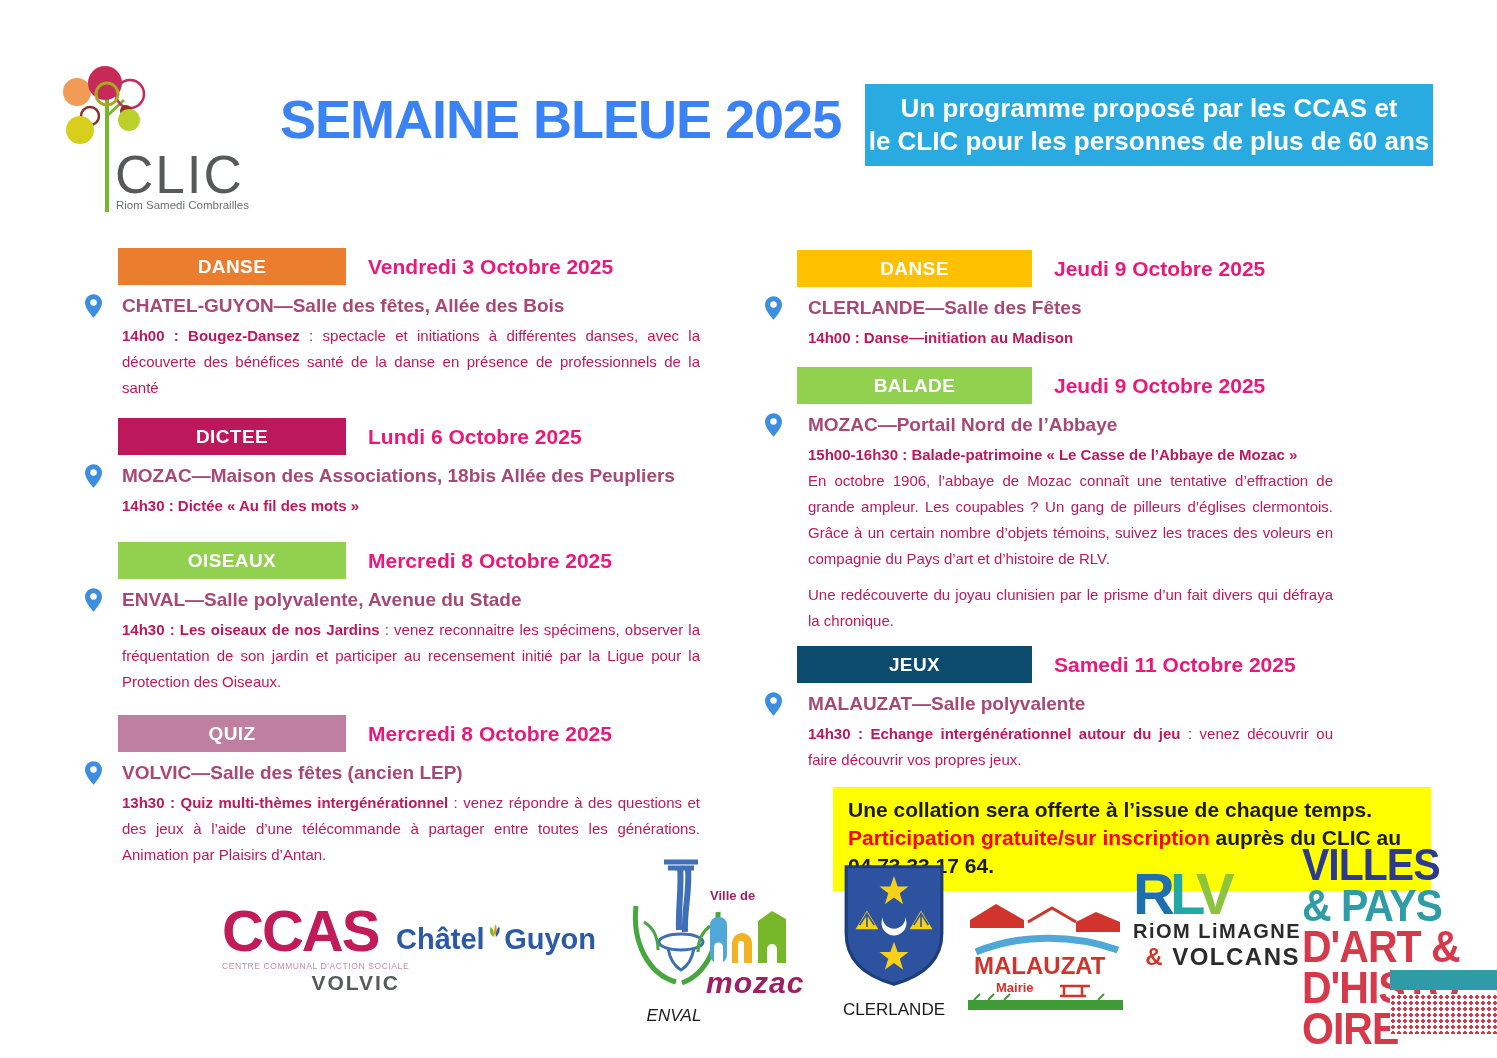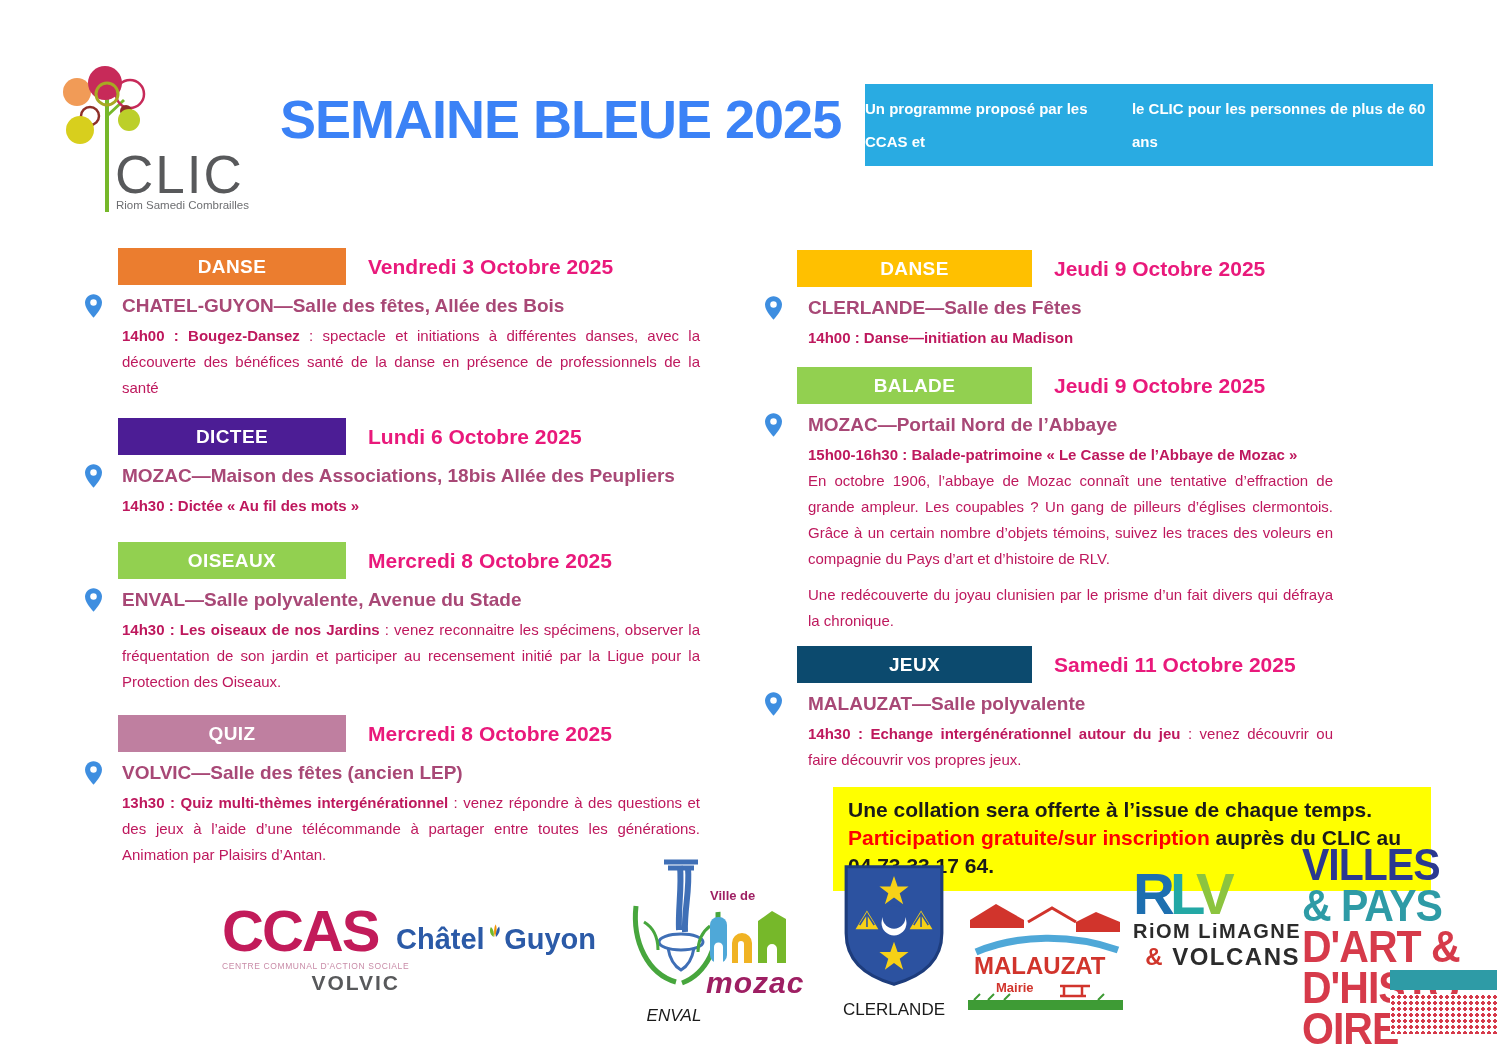--- a/index.html
+++ b/index.html
@@ -12,22 +12,22 @@
   
   #clic-logo { position:absolute; left:62px; top:56px; width:185px; height:170px; }
   #clic-logo .clic-word { position:absolute; left:53px; top:88px; font-size:53px; font-weight:400; letter-spacing:2px; color:#58595B; }
   #clic-logo .clic-sub  { position:absolute; left:54px; top:143px; font-size:11.5px; color:#6D6E71; white-space:nowrap; }
   #page-title {
     position:absolute; left:268px; top:88px; width:590px;
     font-size:54px; font-weight:bold; letter-spacing:-1px; color:#3b82f6; white-space:nowrap;margin-left:12px;
   }
   #banner {
     position:absolute; left:865px; top:84px; width:568px; height:82px;
-    background:#29ABE2; color:#ffffff; font-weight:bold; font-size:15px;
-    display:flex; flex-direction:row; justify-content:center; align-items:center; line-height:33px;
+    background:#29ABE2; color:#ffffff; font-weight:bold; font-size:26px;
+    display:flex; flex-direction:column; justify-content:center; align-items:center; line-height:33px;
   }
 
   
   .col { position:absolute; }
   #col-left  { left:85px;  top:248px; width:615px; }
   #col-right { left:763px; top:250px; width:672px; }
 
   .event-head { display:flex; align-items:center; }
   .badge {
     height:37px; display:flex; align-items:center; justify-content:center;
@@ -148,21 +148,21 @@
               <circle cx="12" cy="11.5" r="4.6" fill="#fff"></circle>
             </svg>
         </span>
         <div class="loc">CHATEL-GUYON—Salle des fêtes, Allée des Bois</div>
       </div>
       <p class="body"><strong>14h00 : Bougez-Dansez</strong><span> : spectacle et initiations à différentes danses, avec la découverte des bénéfices santé de la danse en présence de professionnels de la santé</span></p>
     </section>
 
     <section class="event mb2">
       <div class="event-head">
-        <div class="badge" style="background-color: #4c1d95;">DICTEE</div>
+        <div class="badge" style="background-color: #be185d;">DICTEE</div>
         <div class="date">Lundi 6 Octobre 2025</div>
       </div>
       <div class="loc-row">
         <span class="pin">
           <svg width="17" height="24" viewBox="0 0 24 33">
               <path d="M12 0C5.4 0 0 5.4 0 12c0 9 12 21 12 21s12-12 12-21C24 5.4 18.6 0 12 0z" fill="#3E8EE0"></path>
               <circle cx="12" cy="11.5" r="4.6" fill="#fff"></circle>
             </svg>
         </span>
         <div class="loc">MOZAC—Maison des Associations, 18bis Allée des Peupliers</div>

